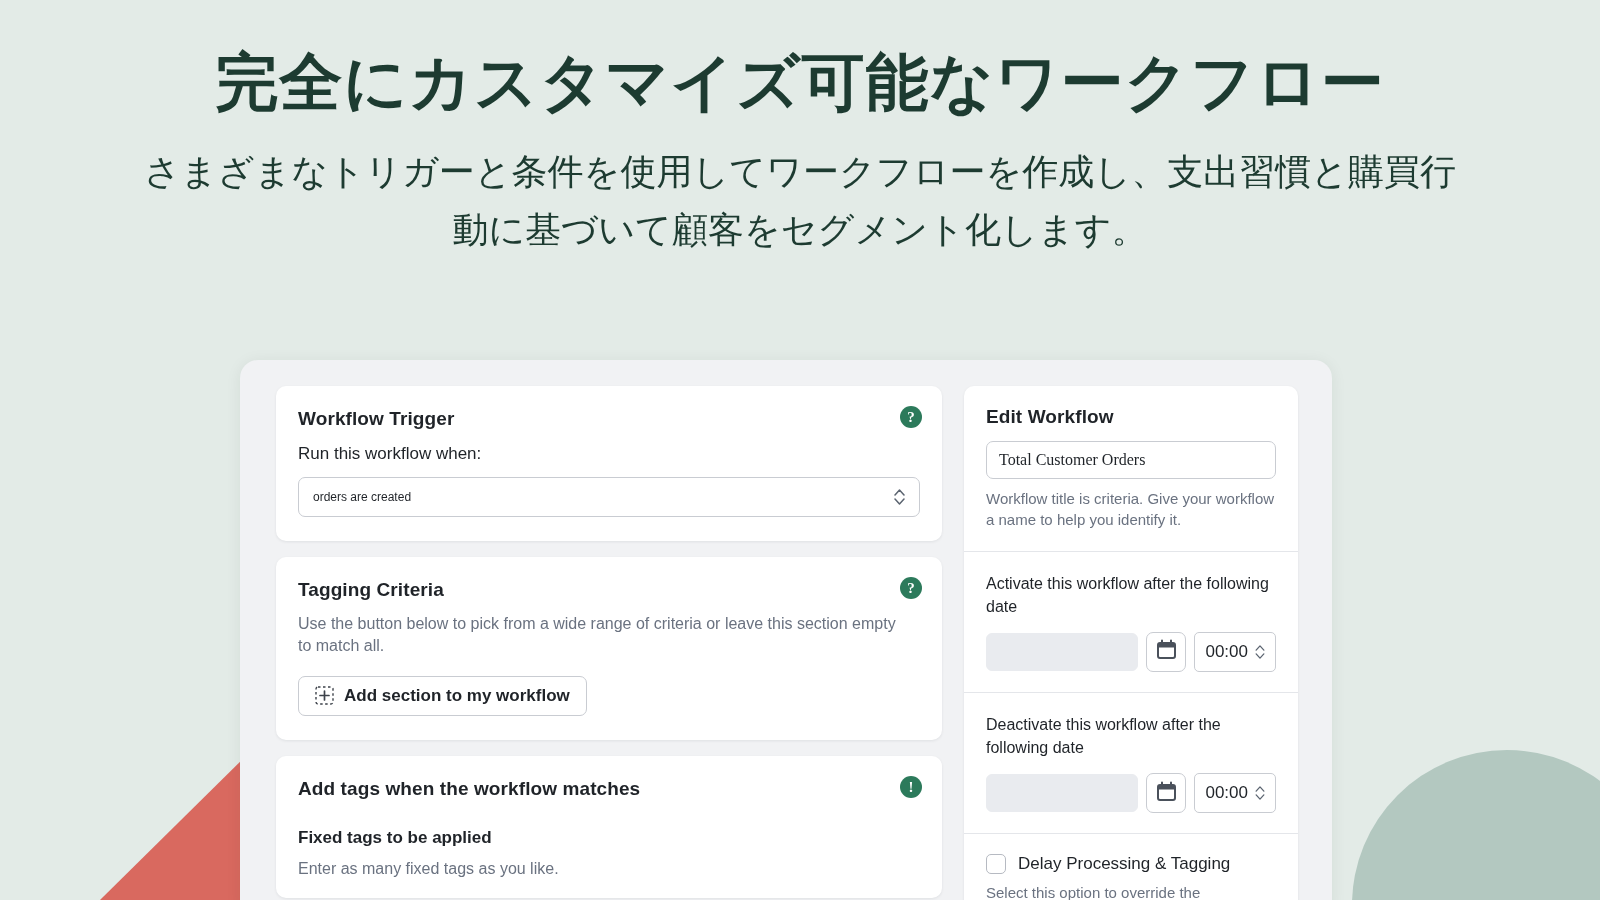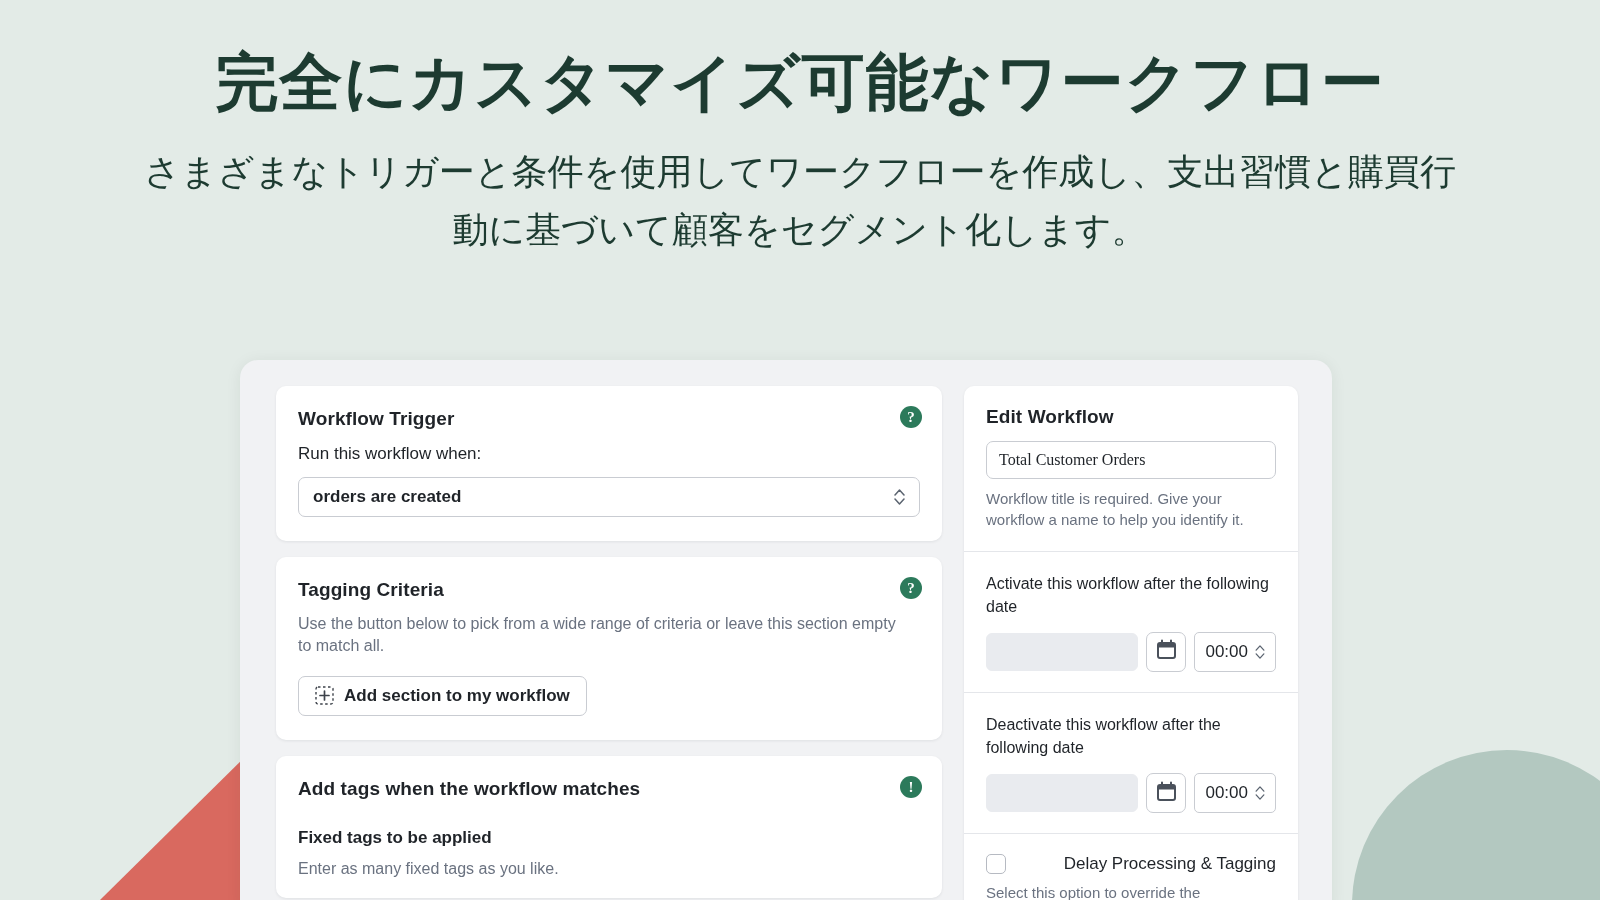--- a/index.html
+++ b/index.html
@@ -142,24 +142,23 @@
   
   .select-box {
     margin-top: 13px;
     height: 40px;
     border: 1px solid #c9ccd2;
     border-radius: 7px;
     background: #fff;
     display: flex;
     align-items: center;
     padding: 0 14px;
-    font-size: 17px;
+    font-size: 12px;
     color: #1f2328;
     justify-content: space-between;
-    font-weight: bold;
   }
   .stepper-arrows {
     display: flex;
     flex-direction: column;
     align-items: center;
     gap: 2px;
     color: #5b6470;
   }
   .stepper-arrows svg { display: block; }
 
@@ -259,21 +258,20 @@
     gap: 7px;
     padding: 0 10px;
     font-size: 17px;
     color: #1f2328;
   }
 
   .checkbox-row {
     display: flex;
     align-items: center;
     gap: 12px;
-    justify-content: space-between;
   }
   .checkbox {
     width: 20px;
     height: 20px;
     border: 1px solid #b6bac2;
     border-radius: 5px;
     background: #fff;
     flex: none;
   }
   .checkbox-label {
@@ -352,21 +350,21 @@
     </div>
 
   </div>
 
   <div class="col-right">
     <div class="panel-right">
 
       <div class="section">
         <div class="card-title">Edit Workflow</div>
         <input class="text-input" type="text" value="Total Customer Orders" style="">
-        <div class="help-text">Workflow title is required. Give your workflow a name to help you identify it.</div>
+        <div class="help-text">Workflow title is criteria. Give your workflow a name to help you identify it.</div>
       </div>
 
       <div class="section">
         <div class="section-label">Activate this workflow after the following date</div>
         <div class="date-row">
           <div class="date-blank"></div>
           <div class="icon-btn">
             <span>
               <svg width="21" height="21" viewBox="0 0 21 21">
                 <rect x="2" y="4" width="17" height="15" rx="2" fill="none" stroke="#4a515b" stroke-width="2"></rect>

